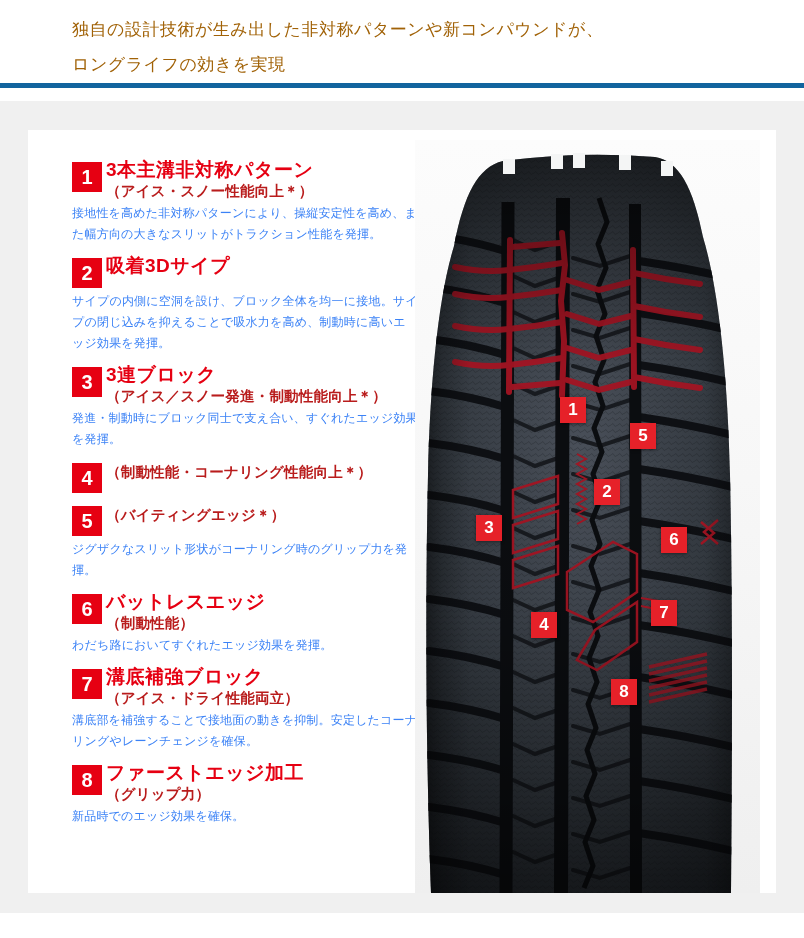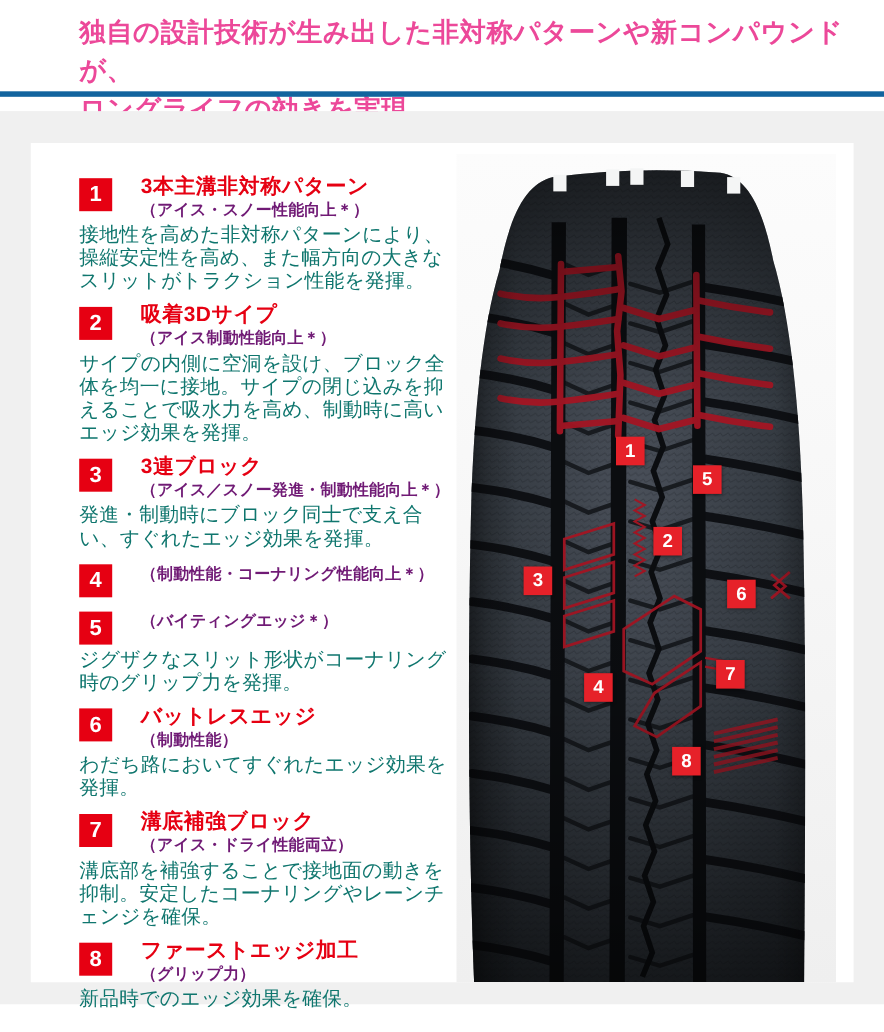--- a/index.html
+++ b/index.html
@@ -4,39 +4,39 @@
 <style>
   html,body{margin:0;padding:0;background:#ffffff;}
   body{
     width:804px;height:938px;position:relative;overflow:hidden;
     font-family:"Liberation Sans","DejaVu Sans",sans-serif;
     -webkit-font-smoothing:antialiased;
   }
   
   .header{position:absolute;left:72px;top:12px;width:700px;}
   .header-line{
-    font-size:24px;font-weight:700;color:#ec4899;line-height:35px;letter-spacing:.5px;
+    font-size:17px;font-weight:400;color:#a16207;line-height:35px;letter-spacing:.5px;
   }
   .blue-rule{position:absolute;left:0;top:83px;width:804px;height:5px;background:#12649e;}
   
   .gray-band{position:absolute;left:0;top:101px;width:804px;height:812px;background:#f0f0f0;}
   .panel{position:absolute;left:28px;top:130px;width:748px;height:763px;background:#ffffff;}
   
   .feature-list{position:absolute;left:44px;top:30px;width:346px;}
   .feature{margin-bottom:11px;}
   .feature-header{display:flex;align-items:flex-start;margin-bottom:3px;}
   .num-box{
     width:30px;height:30px;flex:0 0 30px;background:#e60012;color:#ffffff;
     font-size:20px;font-weight:700;display:flex;align-items:center;justify-content:center;
     margin-top:2px;
   }
-  .titles{margin-left:26px;}
+  .titles{margin-left:4px;}
   .f-title{font-size:19px;font-weight:700;color:#e60012;line-height:20px;letter-spacing:.5px;}
-  .f-sub{font-size:14.5px;font-weight:700;color:#701a75;line-height:18px;margin-top:2px;letter-spacing:.2px;}
-  .f-desc{font-size:18px;color:#0f766e;line-height:21px;margin-top:2px;letter-spacing:.2px;}
+  .f-sub{font-size:14.5px;font-weight:700;color:#b91c1c;line-height:18px;margin-top:2px;letter-spacing:.2px;}
+  .f-desc{font-size:12px;color:#3b82f6;line-height:21px;margin-top:2px;letter-spacing:.2px;}
   
   .tire-photo{
     position:absolute;left:387px;top:10px;width:345px;height:753px;overflow:hidden;
     background:linear-gradient(180deg,#fcfcfc 0%,#f7f7f7 45%,#efefef 100%);
   }
   .tire-photo svg{position:absolute;left:0;top:0;}
   .marker{
     position:absolute;width:26px;height:26px;background:#e62129;color:#ffffff;
     font-size:17px;font-weight:700;display:flex;align-items:center;justify-content:center;
     box-shadow:0 1px 3px rgba(0,0,0,.45);
@@ -74,21 +74,20 @@
         </div>
       </div>
       <div class="f-desc">接地性を高めた非対称パターンにより、操縦安定性を高め、また幅方向の大きなスリットがトラクション性能を発揮。</div>
     </div>
 
     <div class="feature">
       <div class="feature-header">
         <div class="num-box">2</div>
         <div class="titles">
           <div class="f-title">吸着3Dサイプ</div>
-          <div class="f-sub">（アイス制動性能向上＊）</div>
         </div>
       </div>
       <div class="f-desc">サイプの内側に空洞を設け、ブロック全体を均一に接地。サイプの閉じ込みを抑えることで吸水力を高め、制動時に高いエッジ効果を発揮。</div>
     </div>
 
     <div class="feature">
       <div class="feature-header">
         <div class="num-box">3</div>
         <div class="titles">
           <div class="f-title">3連ブロック</div>

